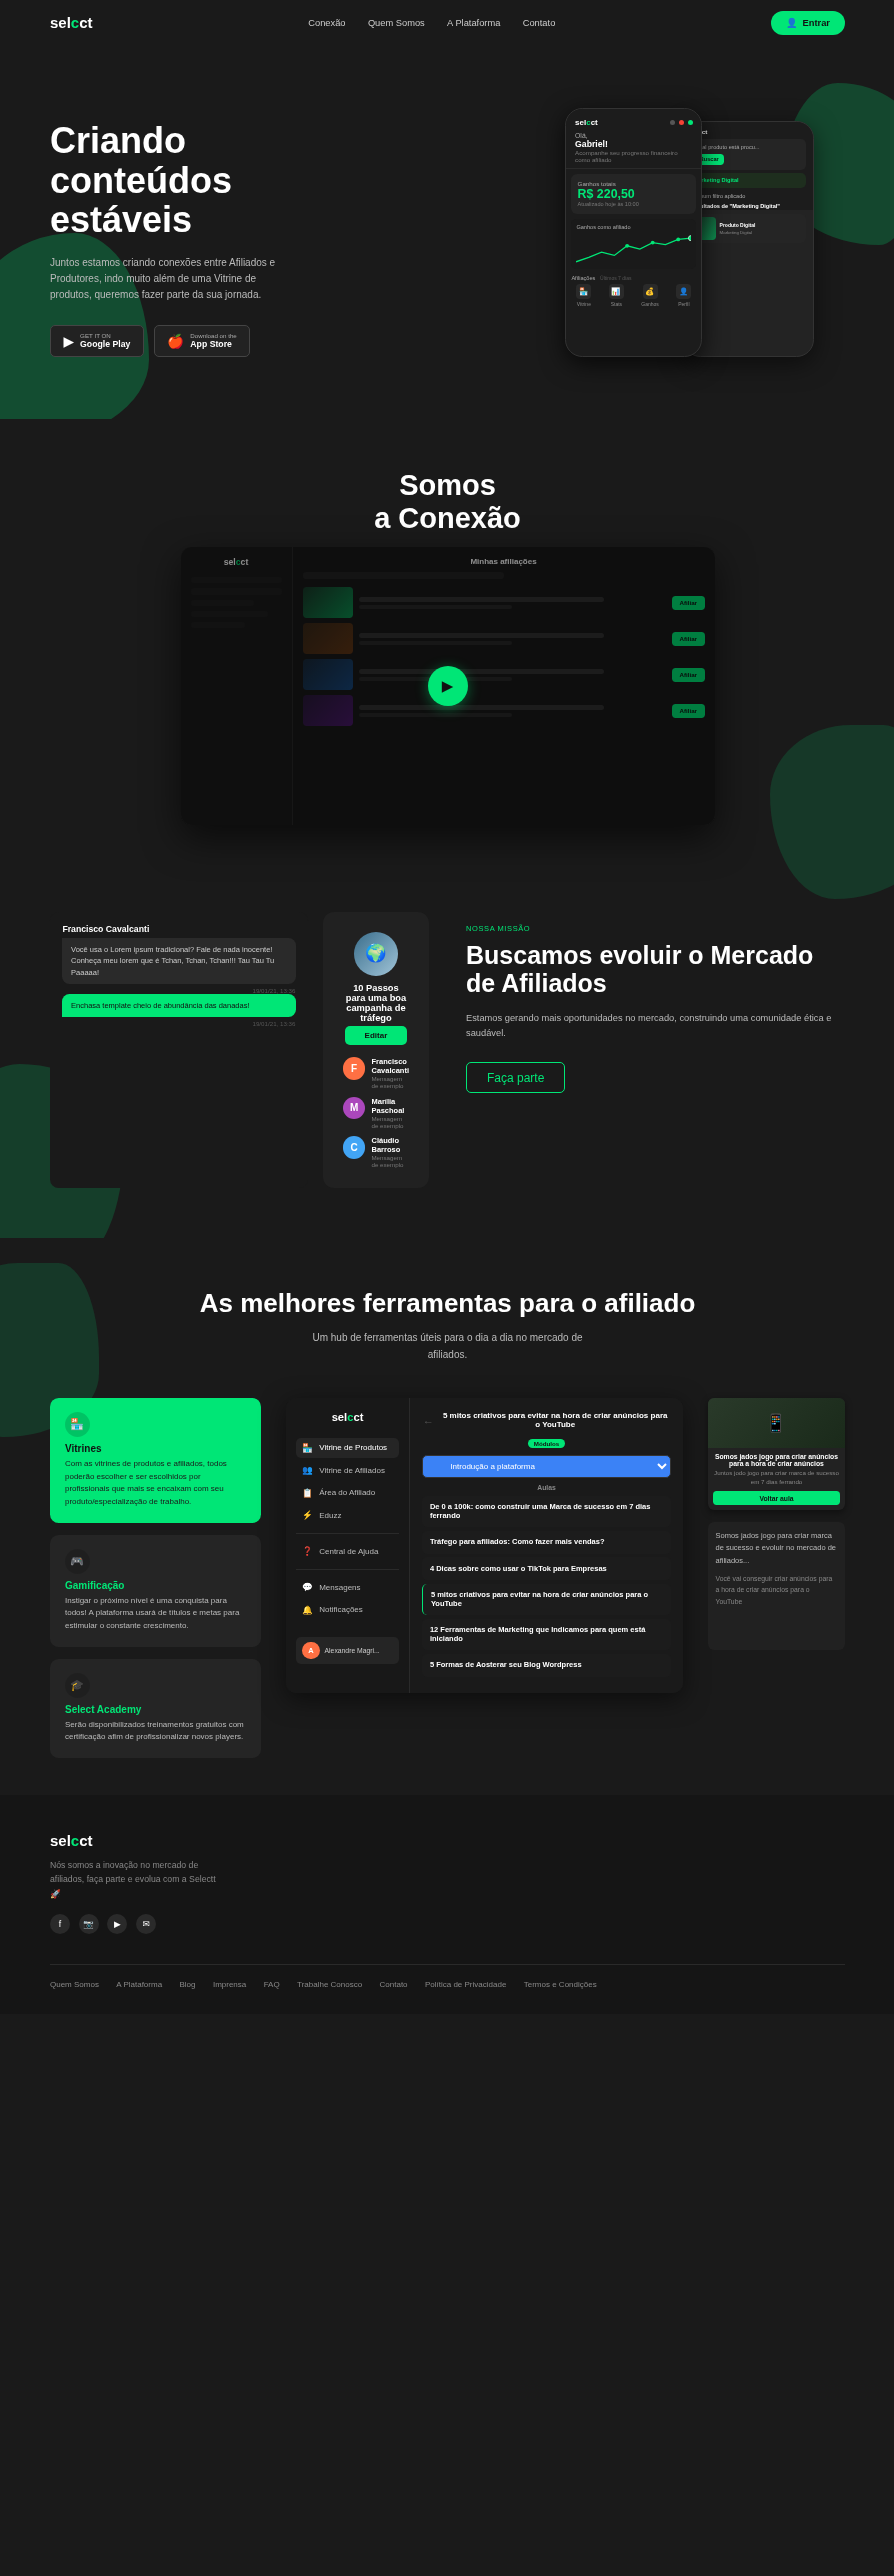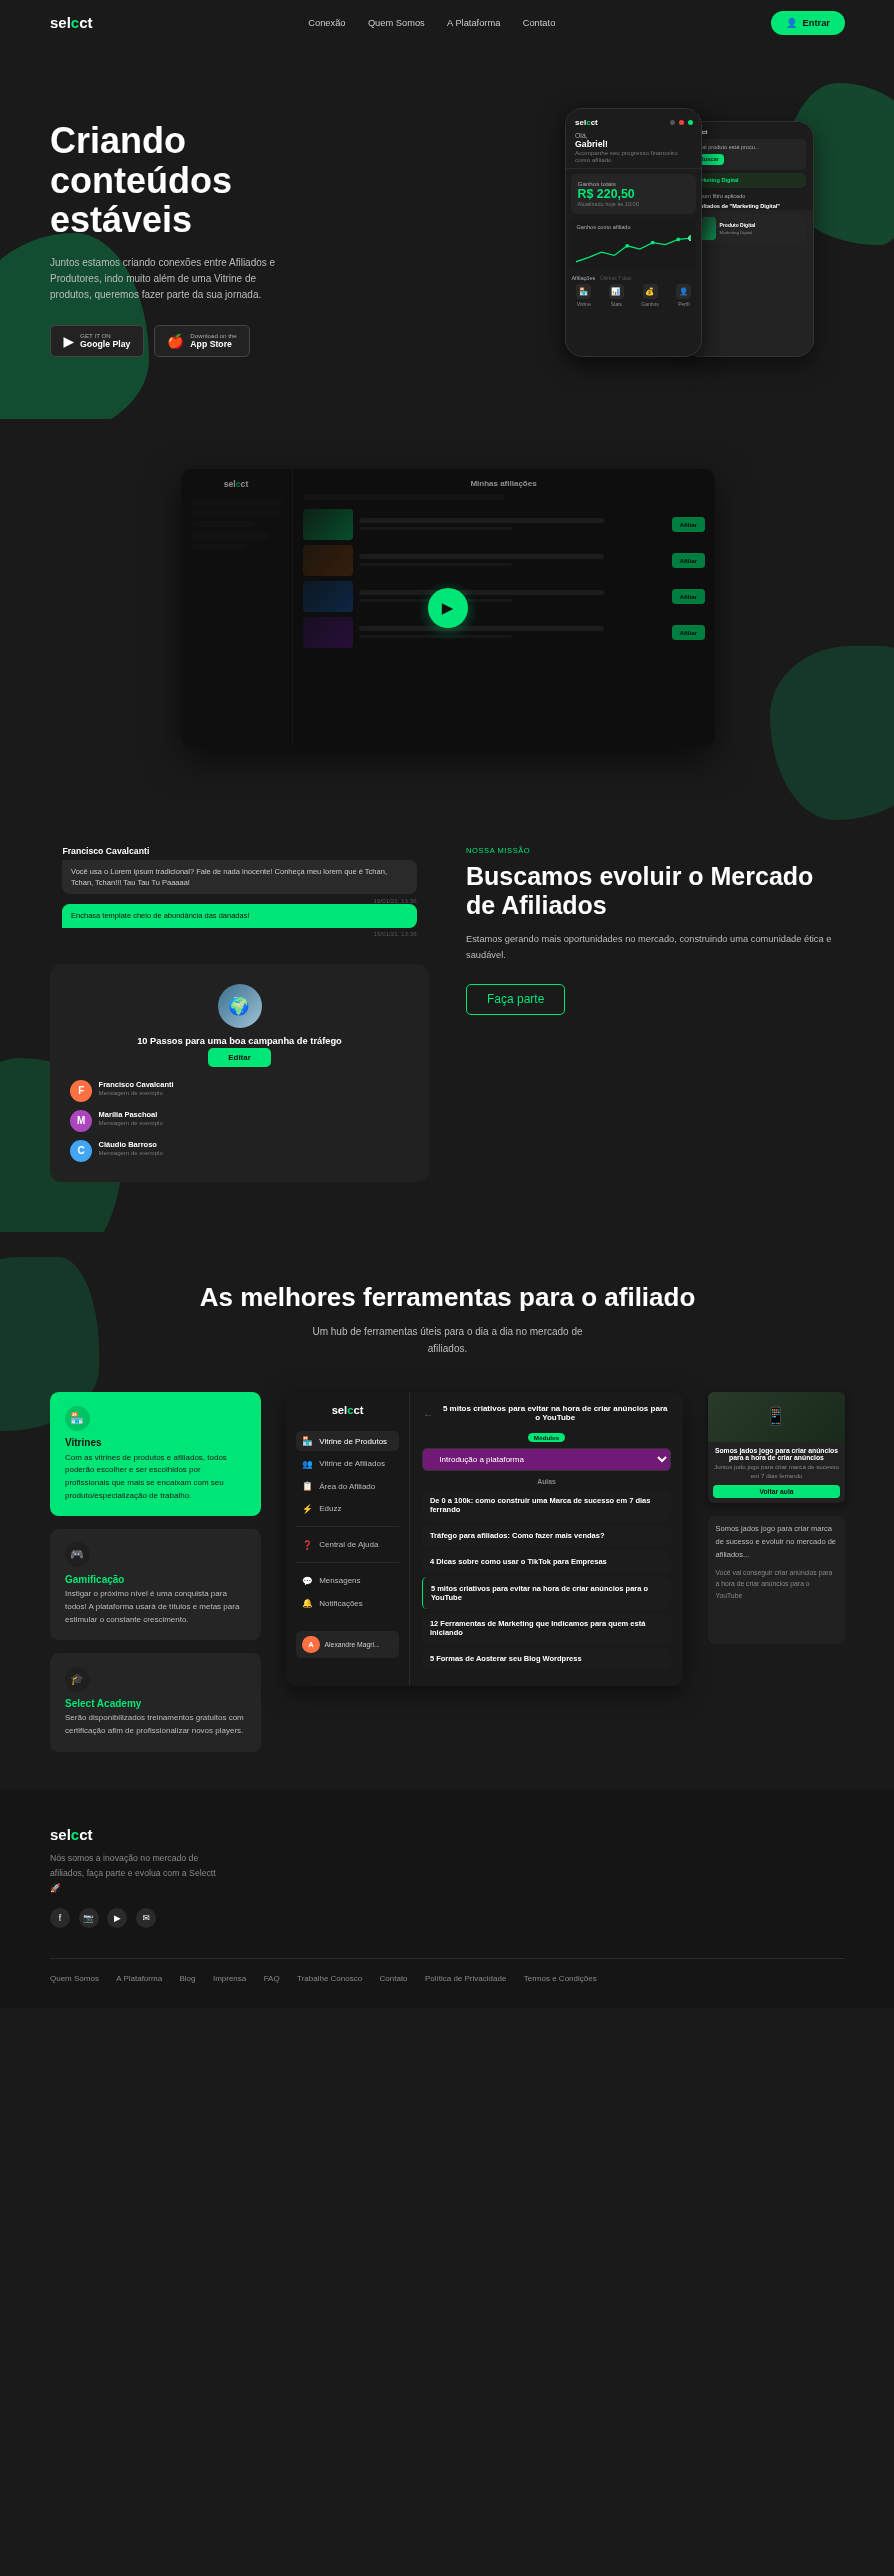--- a/index.html
+++ b/index.html
@@ -571,25 +571,25 @@
       display: inline-block;
       background: #00e676;
       color: #111;
       font-size: 6.2px;
       font-weight: 700;
       padding: 1.2px 6.2px;
       border-radius: 7.5px;
       margin-bottom: 6.2px;
     }
     .module-select {
-      background: #701a75;
+      background: #3b82f6;
       color: #fff;
       border: 0.6px solid #333;
       border-radius: 5px;
-      padding: 5px 12px;
+      padding: 5px 23px;
       font-size: 8px;
       width: 100%;
       margin-bottom: 6.2px;
     }
     .content-list-item {
       background: #1c1c1c;
       border-radius: 5px;
       padding: 6.2px 7.5px;
       margin-bottom: 3.7px;
       font-size: 7.5px;
@@ -829,20 +829,22 @@
             <div class="aff-icon-circle">👤</div>
             <span>Perfil</span>
           </div>
         </div>
       </div>
     </div>
   </div>
 </section>
 
 <section class="section-conexao" style="position:relative;">
+  <h2 style="white-space:pre-line;">Somos
+a Conexão</h2>
 
   <div class="video-container">
     <div class="video-inner">
       <div class="video-screen-mock">
         <div class="video-sidebar">
           <div class="video-sidebar-logo">sel<span style="color:#00e676;">c</span>ct</div>
           <div class="video-sidebar-item"></div>
           <div class="video-sidebar-item"></div>
           <div class="video-sidebar-item" style="width:70%;"></div>
           <div class="video-sidebar-item" style="width:85%;"></div>
@@ -891,21 +893,21 @@
       </div>
     </div>
   </div>
 
   <div class="blob-green-right2"></div>
 </section>
 
 <section class="section-mission">
   <div class="blob-green-left3"></div>
 
-  <div style="flex:1;position:relative;z-index:1;display:flex;flex-direction:column;gap:15px;">
+  <div style="flex:1;position:relative;z-index:1;display:flex;gap:15px;">
 
     <div class="left-chat-section">
       <div class="left-user-name">Francisco Cavalcanti</div>
       <div class="chat-msg-bubble">Você usa o Lorem ipsum tradicional? Fale de nada inocente! Conheça meu lorem que é Tchan, Tchan, Tchan!!! Tau Tau Tu Paaaaa!</div>
       <div class="chat-timestamp">19/01/21, 13:36</div>
       <div class="chat-msg-bubble green">Enchasa template cheio de abundância das danadas!</div>
       <div class="chat-timestamp">19/01/21, 13:36</div>
     </div>
 
     <div class="mission-left">

